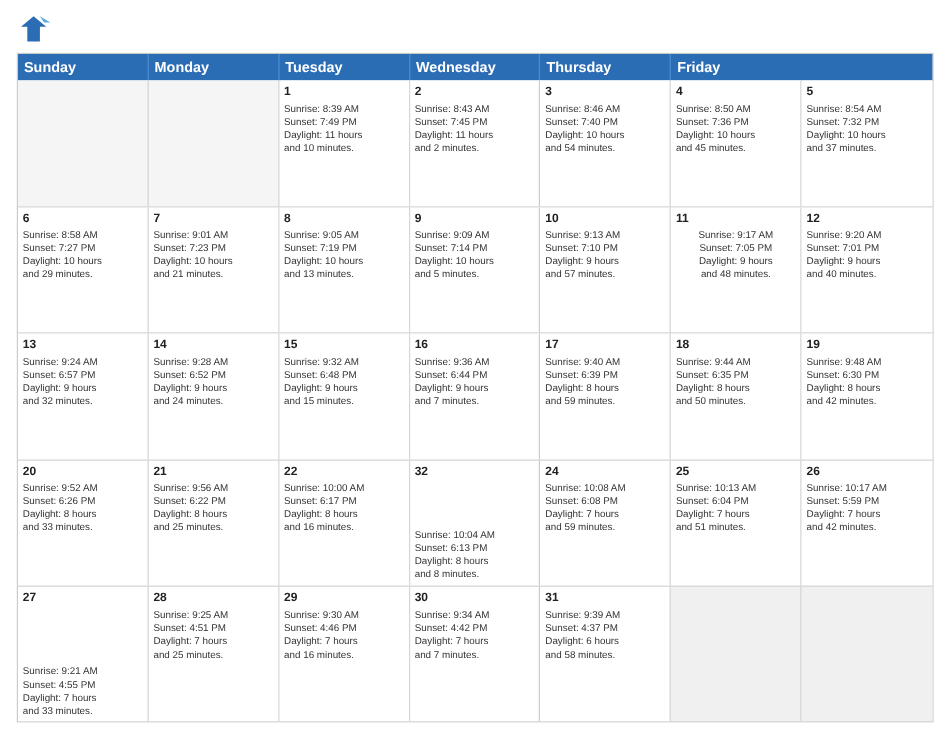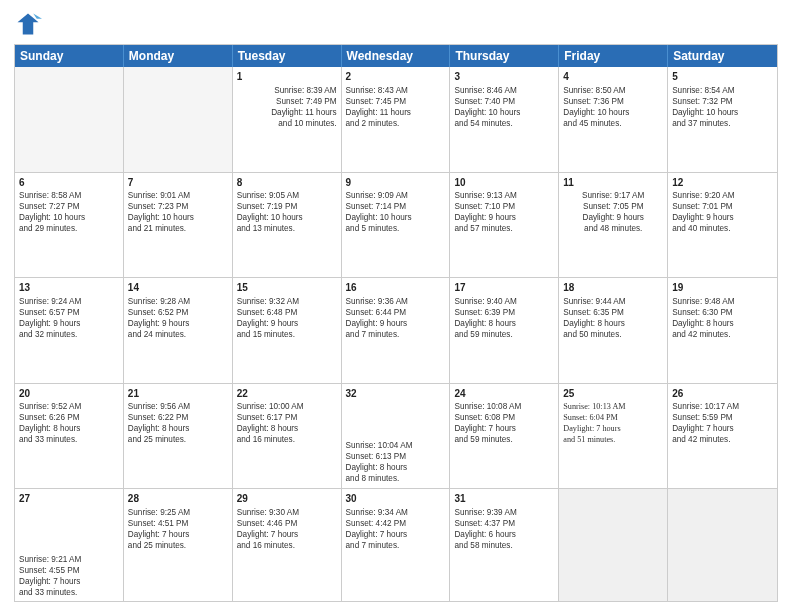--- a/index.html
+++ b/index.html
@@ -139,29 +139,28 @@
   </div>
 
   <div class="calendar">
     <div class="cal-header" id="cal-header">
         <div class="cal-header-cell">Sunday</div>
         <div class="cal-header-cell">Monday</div>
         <div class="cal-header-cell">Tuesday</div>
         <div class="cal-header-cell">Wednesday</div>
         <div class="cal-header-cell">Thursday</div>
         <div class="cal-header-cell">Friday</div>
-        <div class="cal-header-cell">Saturday</div>
       </div>
     <div class="cal-body" id="cal-body">
         <div class="cal-row">
           <div class="cal-cell empty"></div>
           <div class="cal-cell empty"></div>
           <div class="cal-cell">
             <span class="day-num">1</span>
-            <div class="cell-text" style="white-space: pre-line; text-align: right;">Sunrise: 8:39 AM
+            <div class="cell-text" style="white-space: pre-line;">Sunrise: 8:39 AM
 Sunset: 7:49 PM
 Daylight: 11 hours
 and 10 minutes.</div>
           </div>
           <div class="cal-cell">
             <span class="day-num">2</span>
             <div class="cell-text" style="white-space: pre-line;">Sunrise: 8:43 AM
 Sunset: 7:45 PM
 Daylight: 11 hours
 and 2 minutes.</div>
@@ -321,21 +320,21 @@
           </div>
           <div class="cal-cell">
             <span class="day-num">24</span>
             <div class="cell-text" style="white-space: pre-line;">Sunrise: 10:08 AM
 Sunset: 6:08 PM
 Daylight: 7 hours
 and 59 minutes.</div>
           </div>
           <div class="cal-cell">
             <span class="day-num">25</span>
-            <div class="cell-text" style="white-space: pre-line; font-family: Liberation Serif, serif;">Sunrise: 10:13 AM
+            <div class="cell-text" style="white-space: pre-line;">Sunrise: 10:13 AM
 Sunset: 6:04 PM
 Daylight: 7 hours
 and 51 minutes.</div>
           </div>
           <div class="cal-cell">
             <span class="day-num">26</span>
             <div class="cell-text" style="white-space: pre-line;">Sunrise: 10:17 AM
 Sunset: 5:59 PM
 Daylight: 7 hours
 and 42 minutes.</div>

